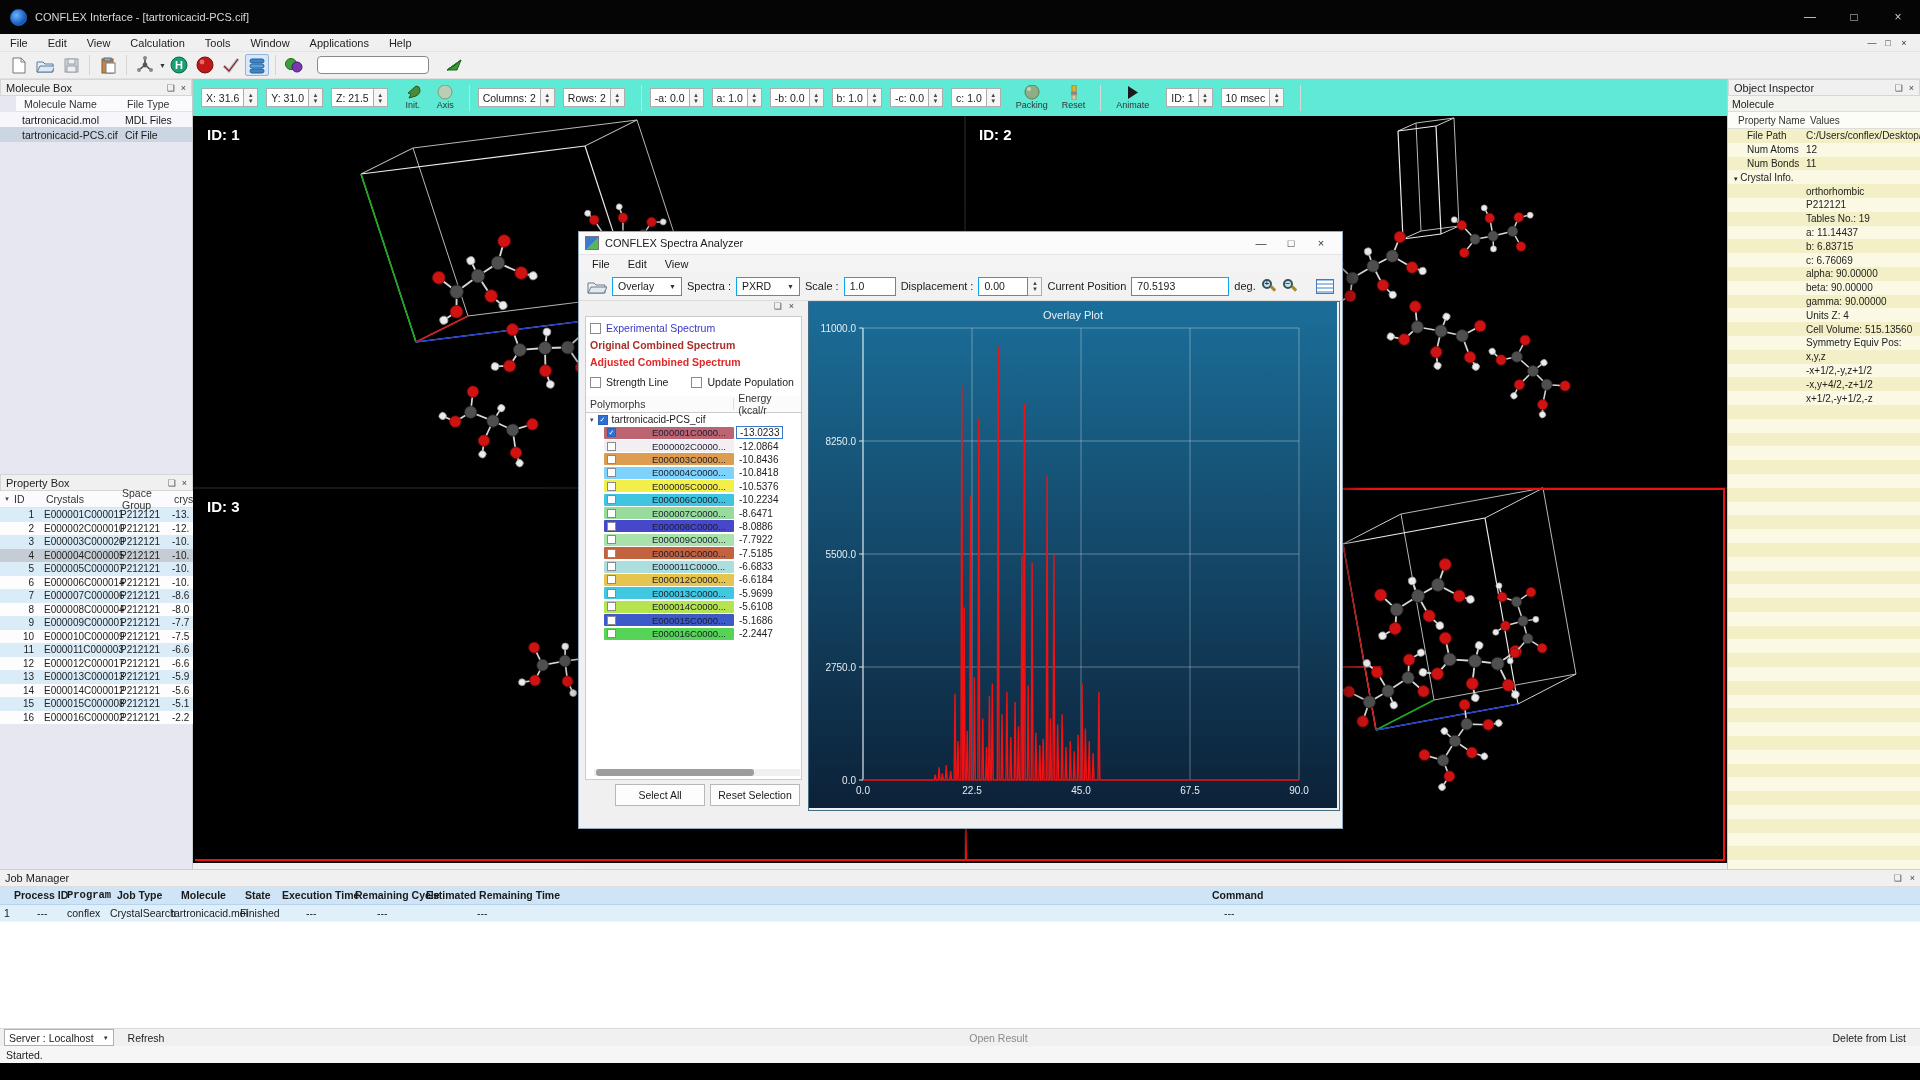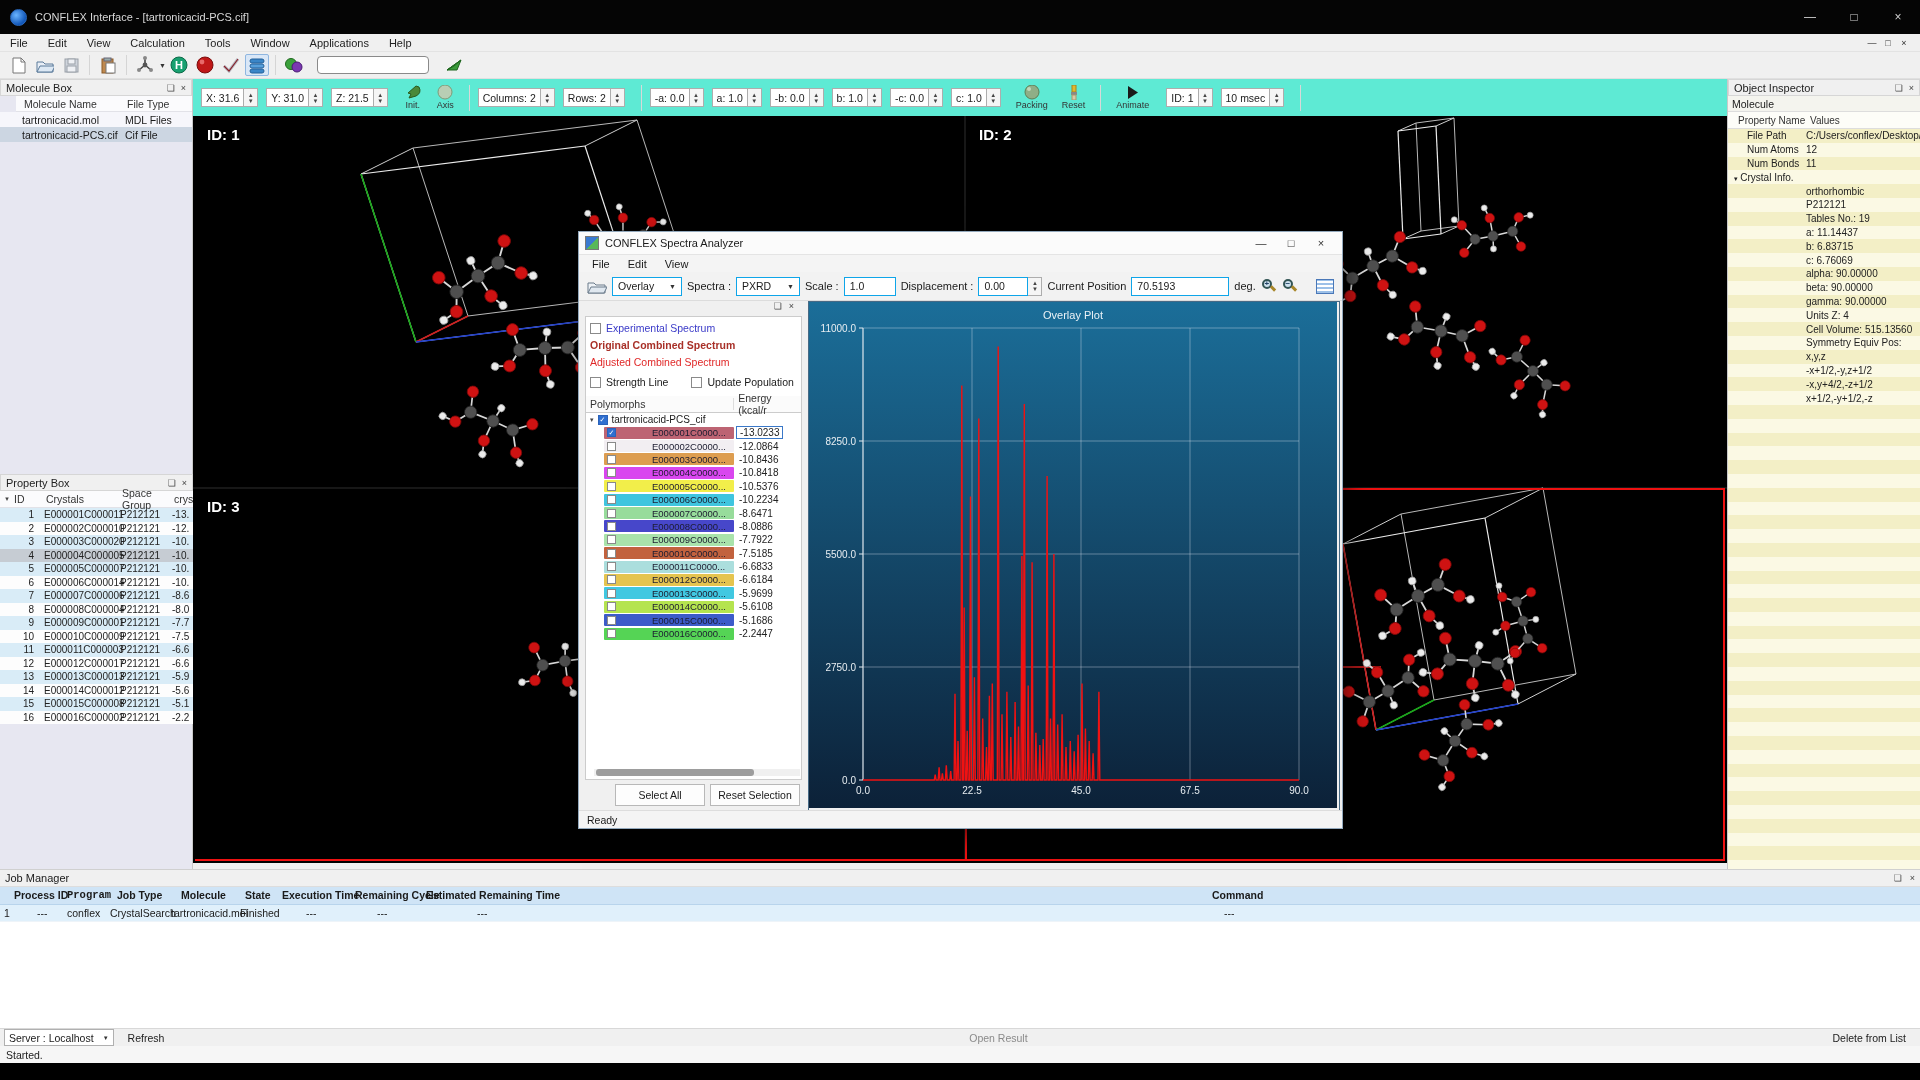--- a/index.html
+++ b/index.html
@@ -1342,21 +1342,21 @@
     </span>
 
     <div class="sp-left">
       <div class="lg-row" style="margin-top:3px;">
         <span class="cb"></span>
         <span style="color:#3a3ac8;">Experimental Spectrum</span>
       </div>
       <div class="lg-row" style="height:17px;font-weight:bold;">
         <span style="color:#a83028;">Original Combined Spectrum</span>
       </div>
-      <div class="lg-row" style="height:17px;">
+      <div class="lg-row" style="height:17px;font-weight:bold;">
         <span style="color:#e02828;">Adjusted Combined Spectrum</span>
       </div>
       <div class="lg-row" style="margin-top:4px;">
         <span class="cb"></span>
         <span>Strength Line</span>
         <span class="cb" style="margin-left:18px;"></span>
         <span>Update Population</span>
       </div>
       <div class="pm-head">
         <span>Polymorphs</span>
@@ -1383,21 +1383,21 @@
             <span class="pm-energy">-12.0864</span>
           </div>
           <div class="pm-row">
             <span class="pm-band" style="background: rgb(221, 157, 80);">
               <span class="cb"></span>
               <span class="pm-label">E000003C0000...</span>
             </span>
             <span class="pm-energy">-10.8436</span>
           </div>
           <div class="pm-row">
-            <span class="pm-band" style="background: #d946ef;">
+            <span class="pm-band" style="background: #7dd3fc;">
               <span class="cb"></span>
               <span class="pm-label">E000004C0000...</span>
             </span>
             <span class="pm-energy">-10.8418</span>
           </div>
           <div class="pm-row">
             <span class="pm-band" style="background: rgb(242, 238, 74);">
               <span class="cb"></span>
               <span class="pm-label">E000005C0000...</span>
             </span>
@@ -1520,17 +1520,14 @@
           <text x="47" y="29.5" text-anchor="end" font-size="10" fill="#e8eef2" font-family="Liberation Sans">11000.0</text>
           <text x="54" y="492" text-anchor="middle" font-size="10" fill="#e8eef2" font-family="Liberation Sans">0.0</text>
           <text x="163" y="492" text-anchor="middle" font-size="10" fill="#e8eef2" font-family="Liberation Sans">22.5</text>
           <text x="272" y="492" text-anchor="middle" font-size="10" fill="#e8eef2" font-family="Liberation Sans">45.0</text>
           <text x="381" y="492" text-anchor="middle" font-size="10" fill="#e8eef2" font-family="Liberation Sans">67.5</text>
           <text x="490" y="492" text-anchor="middle" font-size="10" fill="#e8eef2" font-family="Liberation Sans">90.0</text>
           <path d="M54 478 L125.3 478 L126.2 472.7 L127.1 478 L129.2 478 L130.1 465.3 L131.0 478 L132.5 478 L133.4 471.4 L134.3 478 L136.4 478 L137.3 463.2 L138.2 478 L140.8 478 L141.7 469.0 L142.6 478 L145.1 478 L146.0 391.7 L146.9 478 L148.1 478 L149.0 439.0 L149.9 478 L151.9 478 L152.8 83.5 L153.7 478 L154.3 478 L155.2 305.4 L156.1 478 L157.3 478 L158.2 428.7 L159.1 478 L160.6 478 L161.5 194.5 L162.4 478 L164.5 478 L165.4 375.3 L166.3 478 L168.9 478 L169.8 116.4 L170.7 478 L172.8 478 L173.7 416.4 L174.6 478 L176.6 478 L177.5 445.1 L178.4 478 L179.5 478 L180.4 393.8 L181.3 478 L182.4 478 L183.3 381.4 L184.2 478 L188.3 478 L189.2 44.5 L190.1 478 L192.1 478 L193.0 412.3 L193.9 478 L197.0 478 L197.9 389.7 L198.8 478 L200.9 478 L201.8 434.9 L202.7 478 L205.2 478 L206.1 399.9 L207.0 478 L208.6 478 L209.5 424.6 L210.4 478 L212.0 478 L212.9 254.1 L213.8 478 L214.4 478 L215.3 102.0 L216.2 478 L218.3 478 L219.2 383.5 L220.1 478 L222.2 478 L223.1 260.2 L224.0 478 L226.0 478 L226.9 430.7 L227.8 478 L229.9 478 L230.8 443.1 L231.7 478 L233.3 478 L234.2 436.9 L235.1 478 L237.2 478 L238.1 173.9 L239.0 478 L240.6 478 L241.5 416.4 L242.4 478 L244.0 478 L244.9 252.0 L245.8 478 L247.8 478 L248.7 422.5 L249.6 478 L252.2 478 L253.1 412.3 L254.0 478 L256.1 478 L257.0 445.1 L257.9 478 L260.4 478 L261.3 439.0 L262.2 478 L264.3 478 L265.2 449.2 L266.1 478 L268.2 478 L269.1 432.8 L270.0 478 L272.1 478 L273.0 381.4 L273.9 478 L275.5 478 L276.4 426.6 L277.3 478 L279.3 478 L280.2 439.0 L281.1 478 L283.2 478 L284.1 451.3 L285.0 478 L289.0 478 L289.9 389.7 L290.8 478 L490 478" fill="none" stroke="#f01212" stroke-width="1.4"></path>
         </svg>
     </div>
 
-    <div class="sp-status">
-      <span>Ready</span>
-    </div>
   </div>
 </div>
 
 </body></html>

